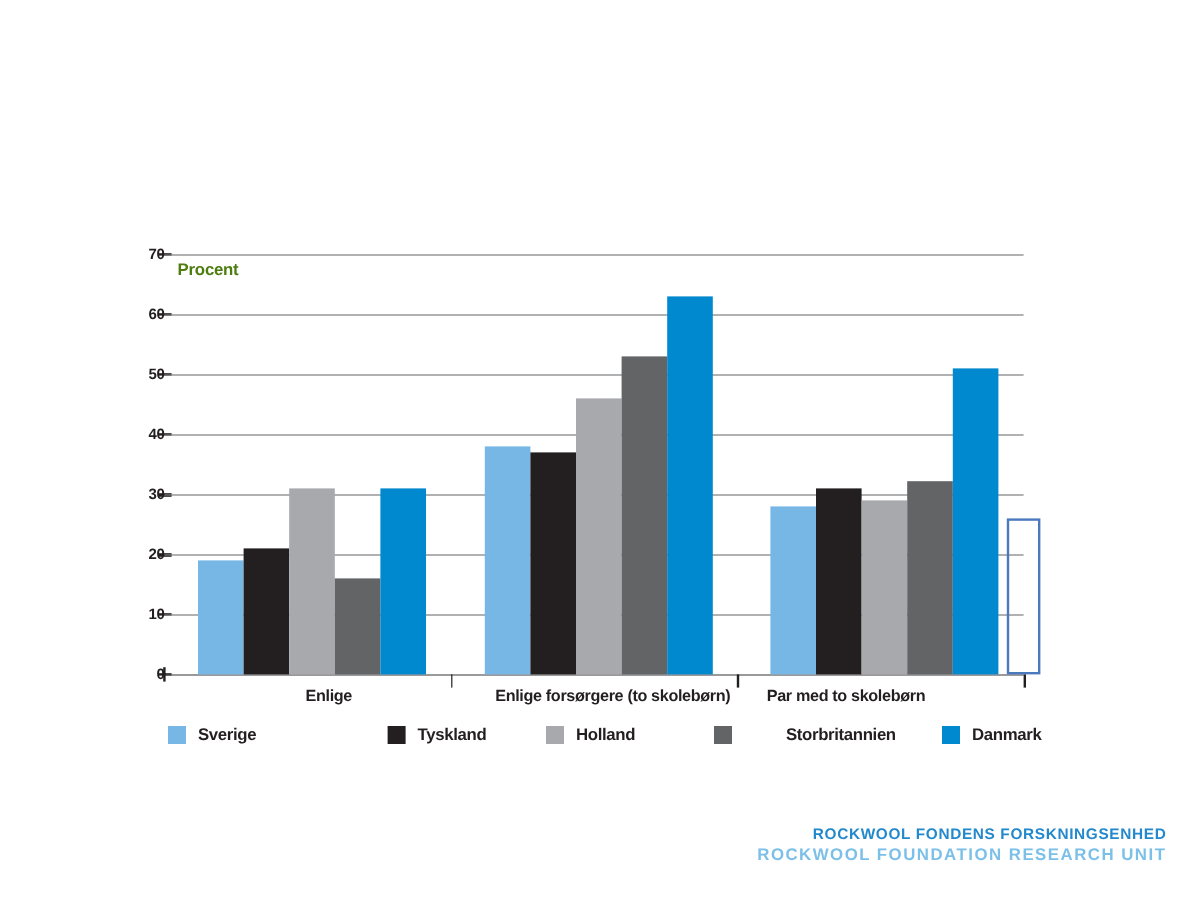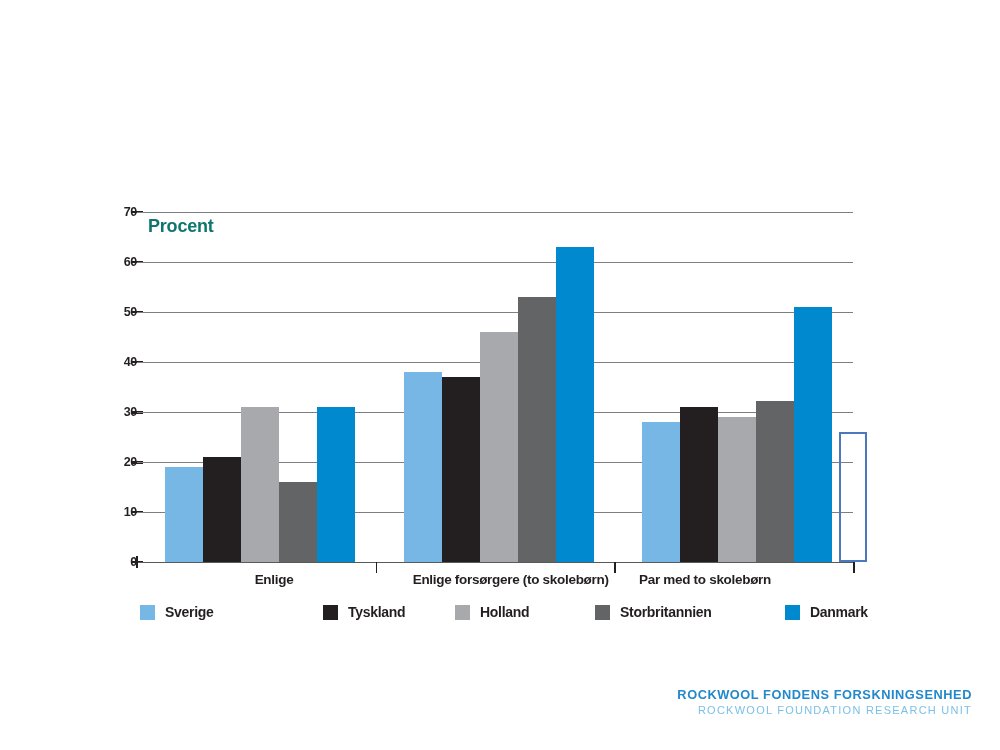--- a/index.html
+++ b/index.html
@@ -79,23 +79,23 @@
     top: 556px;
     width: 2px;
     height: 12px;
     background: #231f20;
   }
 
   .procent-label {
     position: absolute;
     left: 148px;
     top: 216px;
-    font-size: 18px;
-    font-weight: bold;
-    color: #0f766e;
+    font-size: 14px;
+    font-weight: bold;
+    color: #4d7c0f;
     letter-spacing: -0.2px;
   }
 
   
   .bar {
     position: absolute;
     bottom: 0;
   }
   .bar.outline {
     background: transparent !important;
@@ -157,22 +157,22 @@
     top: 687px;
     text-align: right;
   }
   .footer-line1 {
     font-size: 12.8px;
     font-weight: bold;
     color: #2389cc;
     letter-spacing: 0.55px;
   }
   .footer-line2 {
-    font-size: 11px;
-    font-weight: normal;
+    font-size: 14px;
+    font-weight: bold;
     color: #7cc0e8;
     letter-spacing: 1.25px;
     margin-top: 2px;
   }
 </style>
 </head>
 <body>
 
 <div id="figure">
 
@@ -241,21 +241,21 @@
         <span class="legend-text">Sverige</span>
       </div>
       <div class="legend-item" style="left: 155px; padding-left: 28px;">
         <span class="legend-swatch" style="background: rgb(35, 31, 32);"></span>
         <span class="legend-text">Tyskland</span>
       </div>
       <div class="legend-item" style="left: 315px; align-items: flex-end;">
         <span class="legend-swatch" style="background: rgb(167, 169, 172);"></span>
         <span class="legend-text">Holland</span>
       </div>
-      <div class="legend-item" style="left: 455px;">
+      <div class="legend-item" style="left: 455px; gap: 35px;">
         <span class="legend-swatch" style="background: rgb(99, 100, 102);"></span>
         <span class="legend-text">Storbritannien</span>
       </div>
       <div class="legend-item" style="left: 645px;">
         <span class="legend-swatch" style="background: rgb(0, 137, 207);"></span>
         <span class="legend-text">Danmark</span>
       </div>
     </div>
 
   <div class="footer-logo">

